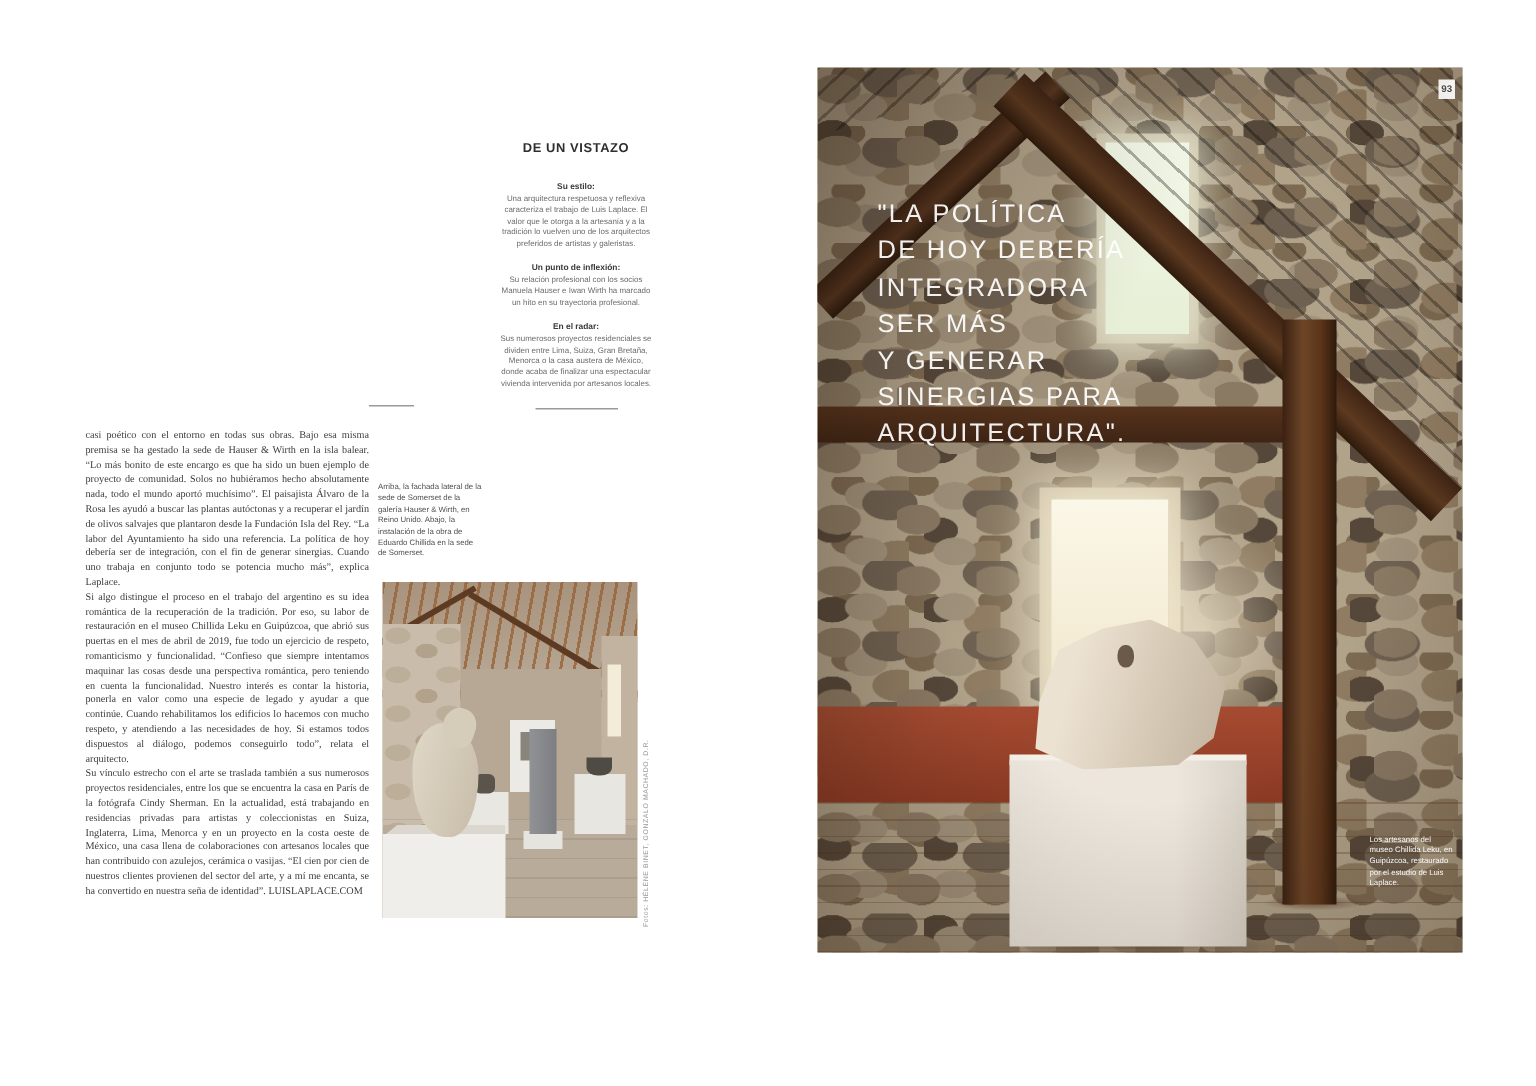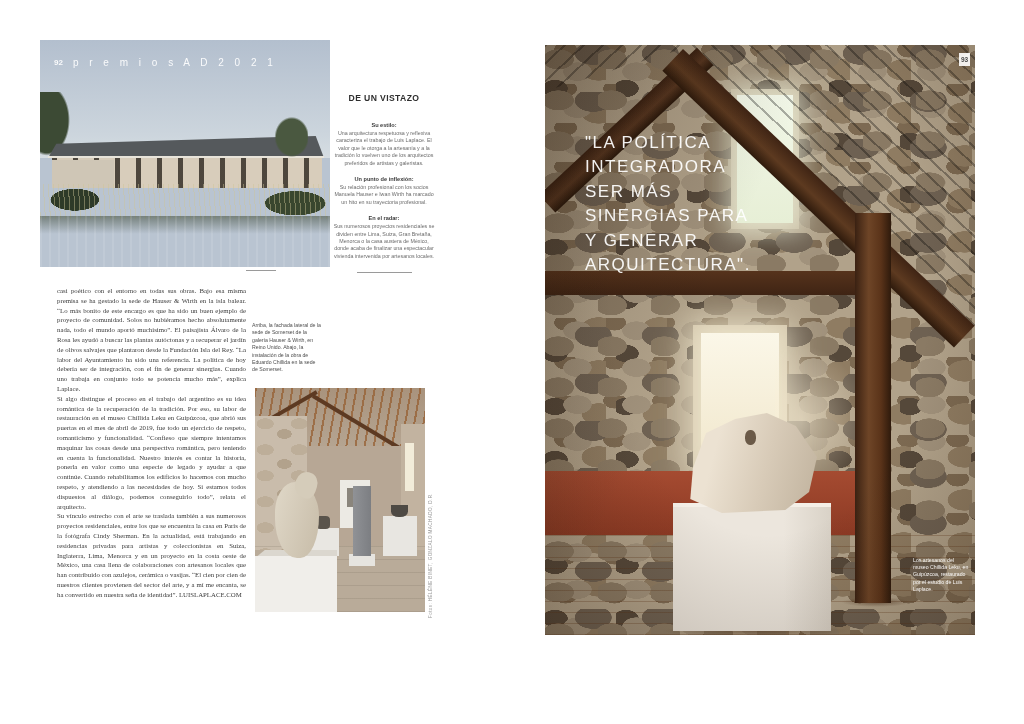--- a/index.html
+++ b/index.html
@@ -137,35 +137,20 @@
       font-size:17px;line-height:24.4px;letter-spacing:1.5px;font-weight:400;}
   .rp-caption{left:368px;top:512px;width:56px;color:rgba(255,255,255,0.95);font-size:5.2px;line-height:7.2px;}
   .rp-pagenum{left:414px;top:8px;width:11px;height:13px;background:rgba(255,255,255,0.9);
       color:#4a4a4a;font-size:6.5px;font-weight:700;display:flex;align-items:center;justify-content:center;}
 </style>
 </head>
 <body>
 
 <div id="page">
 
-  <div class="abs" id="main-photo">
-    <div class="abs mp-sky"></div>
-    <div class="abs mp-tree-l"></div>
-    <div class="abs mp-roof"></div>
-    <div class="abs mp-fascia"></div>
-    <div class="abs mp-facade"></div>
-    <div class="abs mp-wing"></div>
-    <div class="abs mp-tree-r"></div>
-    <div class="abs mp-veg"></div>
-    <div class="abs mp-water"></div>
-    <div class="abs mp-header">
-      <span class="mp-pagenum">92</span>
-      <span class="mp-wordmark">p r e m i o s A D 2 0 2 1</span>
-    </div>
-  </div>
 
   <div class="abs" id="body-col">
     <p>casi poético con el entorno en todas sus obras. Bajo esa misma premisa se ha gestado la sede de Hauser &amp; Wirth en la isla balear. “Lo más bonito de este encargo es que ha sido un buen ejemplo de proyecto de comunidad. Solos no hubiéramos hecho absolutamente nada, todo el mundo aportó muchísimo”. El paisajista Álvaro de la Rosa les ayudó a buscar las plantas autóctonas y a recuperar el jardín de olivos salvajes que plantaron desde la Fundación Isla del Rey. “La labor del Ayuntamiento ha sido una referencia. La política de hoy debería ser de integración, con el fin de generar sinergias. Cuando uno trabaja en conjunto todo se potencia mucho más”, explica Laplace.</p>
     <p>Si algo distingue el proceso en el trabajo del argentino es su idea romántica de la recuperación de la tradición. Por eso, su labor de restauración en el museo Chillida Leku en Guipúzcoa, que abrió sus puertas en el mes de abril de 2019, fue todo un ejercicio de respeto, romanticismo y funcionalidad. “Confieso que siempre intentamos maquinar las cosas desde una perspectiva romántica, pero teniendo en cuenta la funcionalidad. Nuestro interés es contar la historia, ponerla en valor como una especie de legado y ayudar a que continúe. Cuando rehabilitamos los edificios lo hacemos con mucho respeto, y atendiendo a las necesidades de hoy. Si estamos todos dispuestos al diálogo, podemos conseguirlo todo”, relata el arquitecto.</p>
     <p>Su vínculo estrecho con el arte se traslada también a sus numerosos proyectos residenciales, entre los que se encuentra la casa en París de la fotógrafa Cindy Sherman. En la actualidad, está trabajando en residencias privadas para artistas y coleccionistas en Suiza, Inglaterra, Lima, Menorca y en un proyecto en la costa oeste de México, una casa llena de colaboraciones con artesanos locales que han contribuido con azulejos, cerámica o vasijas. “El cien por cien de nuestros clientes provienen del sector del arte, y a mí me encanta, se ha convertido en nuestra seña de identidad”. LUISLAPLACE.COM</p>
   </div>
 
   <div class="abs" id="caption-rule"></div>
   <div class="abs" id="photo-caption">Arriba, la fachada lateral de la sede de Somerset de la galería Hauser &amp; Wirth, en Reino Unido. Abajo, la instalación de la obra de Eduardo Chillida en la sede de Somerset.</div>
 
@@ -223,23 +208,24 @@
     <div class="abs rp-post-shadow"></div>
     <div class="abs rp-post"></div>
     <div class="abs rp-ped-shadow"></div>
     <div class="abs rp-pedestal-top"></div>
     <div class="abs rp-pedestal"></div>
     <div class="abs rp-sculpt"></div>
     <div class="abs rp-sculpt-hole"></div>
     <div class="abs rp-shade"></div>
     <div class="abs rp-quote">
       <div>"LA POLÍTICA</div>
+      <div>DE HOY DEBERÍA</div>
       <div>INTEGRADORA</div>
       <div>SER MÁS</div>
+      <div>Y GENERAR</div>
       <div>SINERGIAS PARA</div>
-      <div>Y GENERAR</div>
       <div>ARQUITECTURA".</div>
     </div>
     <div class="abs rp-caption">Los artesanos del museo Chillida Leku, en Guipúzcoa, restaurado por el estudio de Luis Laplace.</div>
     <div class="abs rp-pagenum">93</div>
   </div>
 
 </div>
 
 </body></html>

